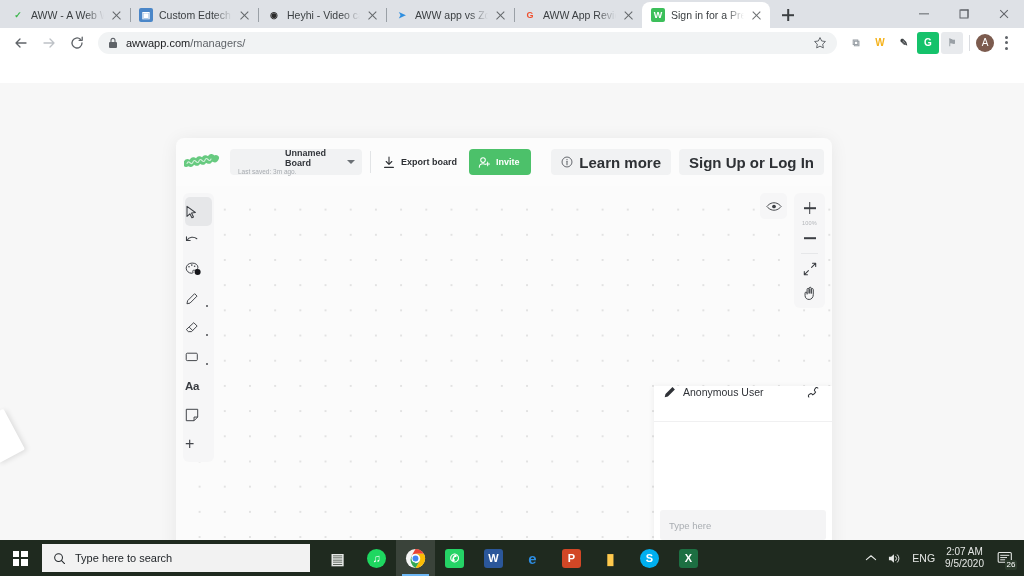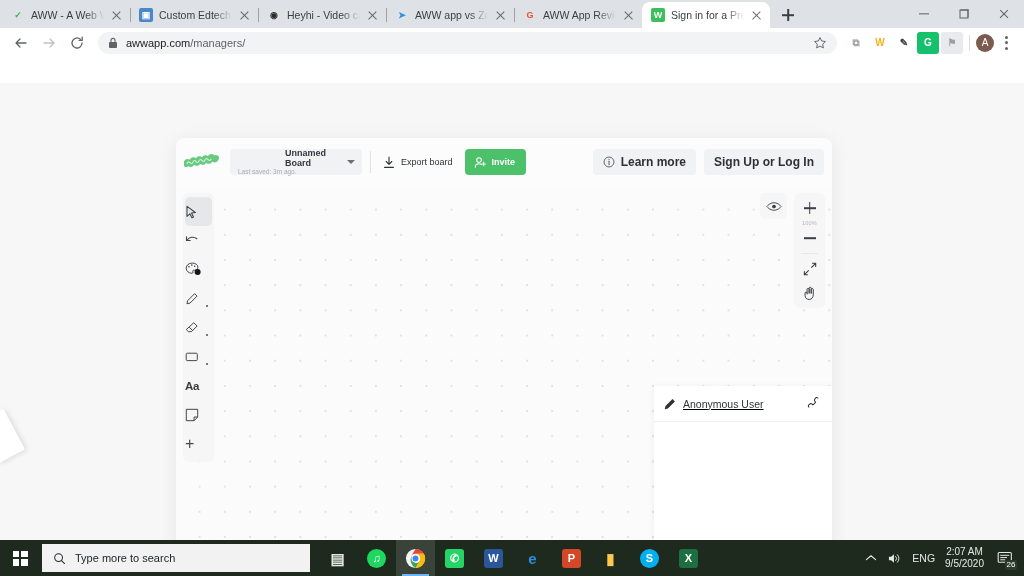--- a/index.html
+++ b/index.html
@@ -168,32 +168,32 @@
   }
   .board-name { font-size: 9px; color: #33363b; font-weight: bold; line-height: 1.15; padding-left: 47px; }
   .board-saved { font-size: 6.5px; color: #a7abb0; line-height: 1.2; }
   .caret-down {
     position: absolute; right: 7px; top: 11px;
     width: 0; height: 0; border-left: 4px solid transparent;
     border-right: 4px solid transparent; border-top: 4.5px solid #6b7075;
   }
   .sep-v { width: 1px; height: 22px; background: #e2e4e6; }
   .exportbtn { display:flex; align-items:center; gap:6px; padding: 0 4px; }
-  .export-label { font-size: 9px; color: #2e3135; font-weight: normal; }
+  .export-label { font-size: 9px; color: #2e3135; font-weight: bold; }
   .invite {
     height: 26px; background: #4cc16a; border-radius: 4px; color:#fff;
     display:flex; align-items:center; gap:5px; padding: 0 11px 0 9px;
   }
   .invite-label { font-size: 9px; font-weight: bold; }
   .header-right { margin-left: auto; display: flex; align-items: center; gap: 8px; }
   .ghost-btn {
     height: 26px; background: #f1f2f3; border-radius: 4px;
     display: flex; align-items: center; gap: 6px; padding: 0 10px;
   }
-  .ghost-label { font-size: 12px; color: #2e3135; font-weight: bold; white-space: nowrap; }
+  .ghost-label { font-size: 15px; color: #2e3135; font-weight: bold; white-space: nowrap; }
 
   
   .canvas {
     position: absolute; left: 0; top: 48px; width: 656px; height: 372px;
     background-color: #fbfbfb;
     background-image: radial-gradient(#e2e2e2 1.05px, transparent 1.15px);
     background-size: 25.2px 25.2px;
     background-position: 11px 11px;
   }
 
@@ -241,23 +241,22 @@
   .zr-minus::before{ width:12px; height:1.6px; transform: translate(-50%,-50%); }
   .zr-level { font-size: 5.6px; color: #b3b6ba; letter-spacing: .2px; }
   .zr-line { width: 17px; height: 1px; background: #e6e7e9; margin: 3px 0; }
 
   
   .chat {
     position: absolute; left: 478px; top: 248px; width: 178px; height: 172px;
     background: #ffffff; box-shadow: -1px 0 6px rgba(0,0,0,.05);
   }
   .chat-head {
-    height: 36px; display: flex; align-items: center; gap: 7px; padding: 0 10px;
+    height: 36px; display: flex; gap: 7px; padding: 0 10px;
     border-bottom: 1px solid #f0f0f1;
-    text-decoration: underline;
   }
   .chat-user { font-size: 10.5px; color: #2f3237; flex: 1; }
   .chat-body { height: 100px; }
   .chat-input {
     position: absolute; left: 6px; bottom: 18px; right: 6px; height: 30px;
     background: #f4f4f5; border-radius: 3px; display: flex; align-items: center;
     padding: 0 9px;
   }
   .chat-ph { font-size: 9.5px; color: #a9adb2; }
 
@@ -559,20 +558,23 @@
               </svg>
           </span>
           <span class="chat-user">Anonymous User</span>
           <span style="display:flex">
             <svg width="15" height="15" viewBox="0 0 16 16">
                 <path d="M11.6 2.2c-.9-.9-2.1-.6-2.6.2l-.9 1.4c-.4.6-.2 1.3.3 1.8l.8.8c-.6 1.3-1.7 2.4-3 3l-.8-.8c-.5-.5-1.2-.7-1.8-.3l-1.4.9c-.8.5-1.1 1.7-.2 2.6" fill="none" stroke="#2f3237" stroke-width="1.1" stroke-linecap="round"></path>
               </svg>
           </span>
         </div>
         <div class="chat-body"></div>
+        <div class="chat-input">
+          <span class="chat-ph">Type here</span>
+        </div>
 
       </div>
 
     </div>
   </div>
 
 </div>
 
 <div class="taskbar">
   <div class="start">
@@ -583,21 +585,21 @@
         <span></span>
       </span>
   </div>
   <div class="search-box">
     <span style="display:flex">
       <svg width="13" height="13" viewBox="0 0 14 14">
           <circle cx="6" cy="6" r="4.2" fill="none" stroke="#22262a" stroke-width="1.1"></circle>
           <path d="M9.2 9.2l3.2 3.2" stroke="#22262a" stroke-width="1.1" stroke-linecap="round"></path>
         </svg>
     </span>
-    <span class="search-ph">Type more to search</span>
+    <span class="search-ph">Type here to search</span>
   </div>
   <div class="tb-apps" id="tbapp-host">
       <div class="tb-app">
         <span style="color:#e6e8e6;font-size:15px;font-weight:bold;line-height:1;">▤</span>
       </div>
       <div class="tb-app">
         <span style="width:19px;height:19px;border-radius:50%;background:#1ed760;color:#ffffff;display:flex;align-items:center;justify-content:center;font-size:11px;font-weight:bold;">♫</span>
       </div>
       <div class="tb-app active">
         <svg width="21" height="21" viewBox="0 0 22 22">

